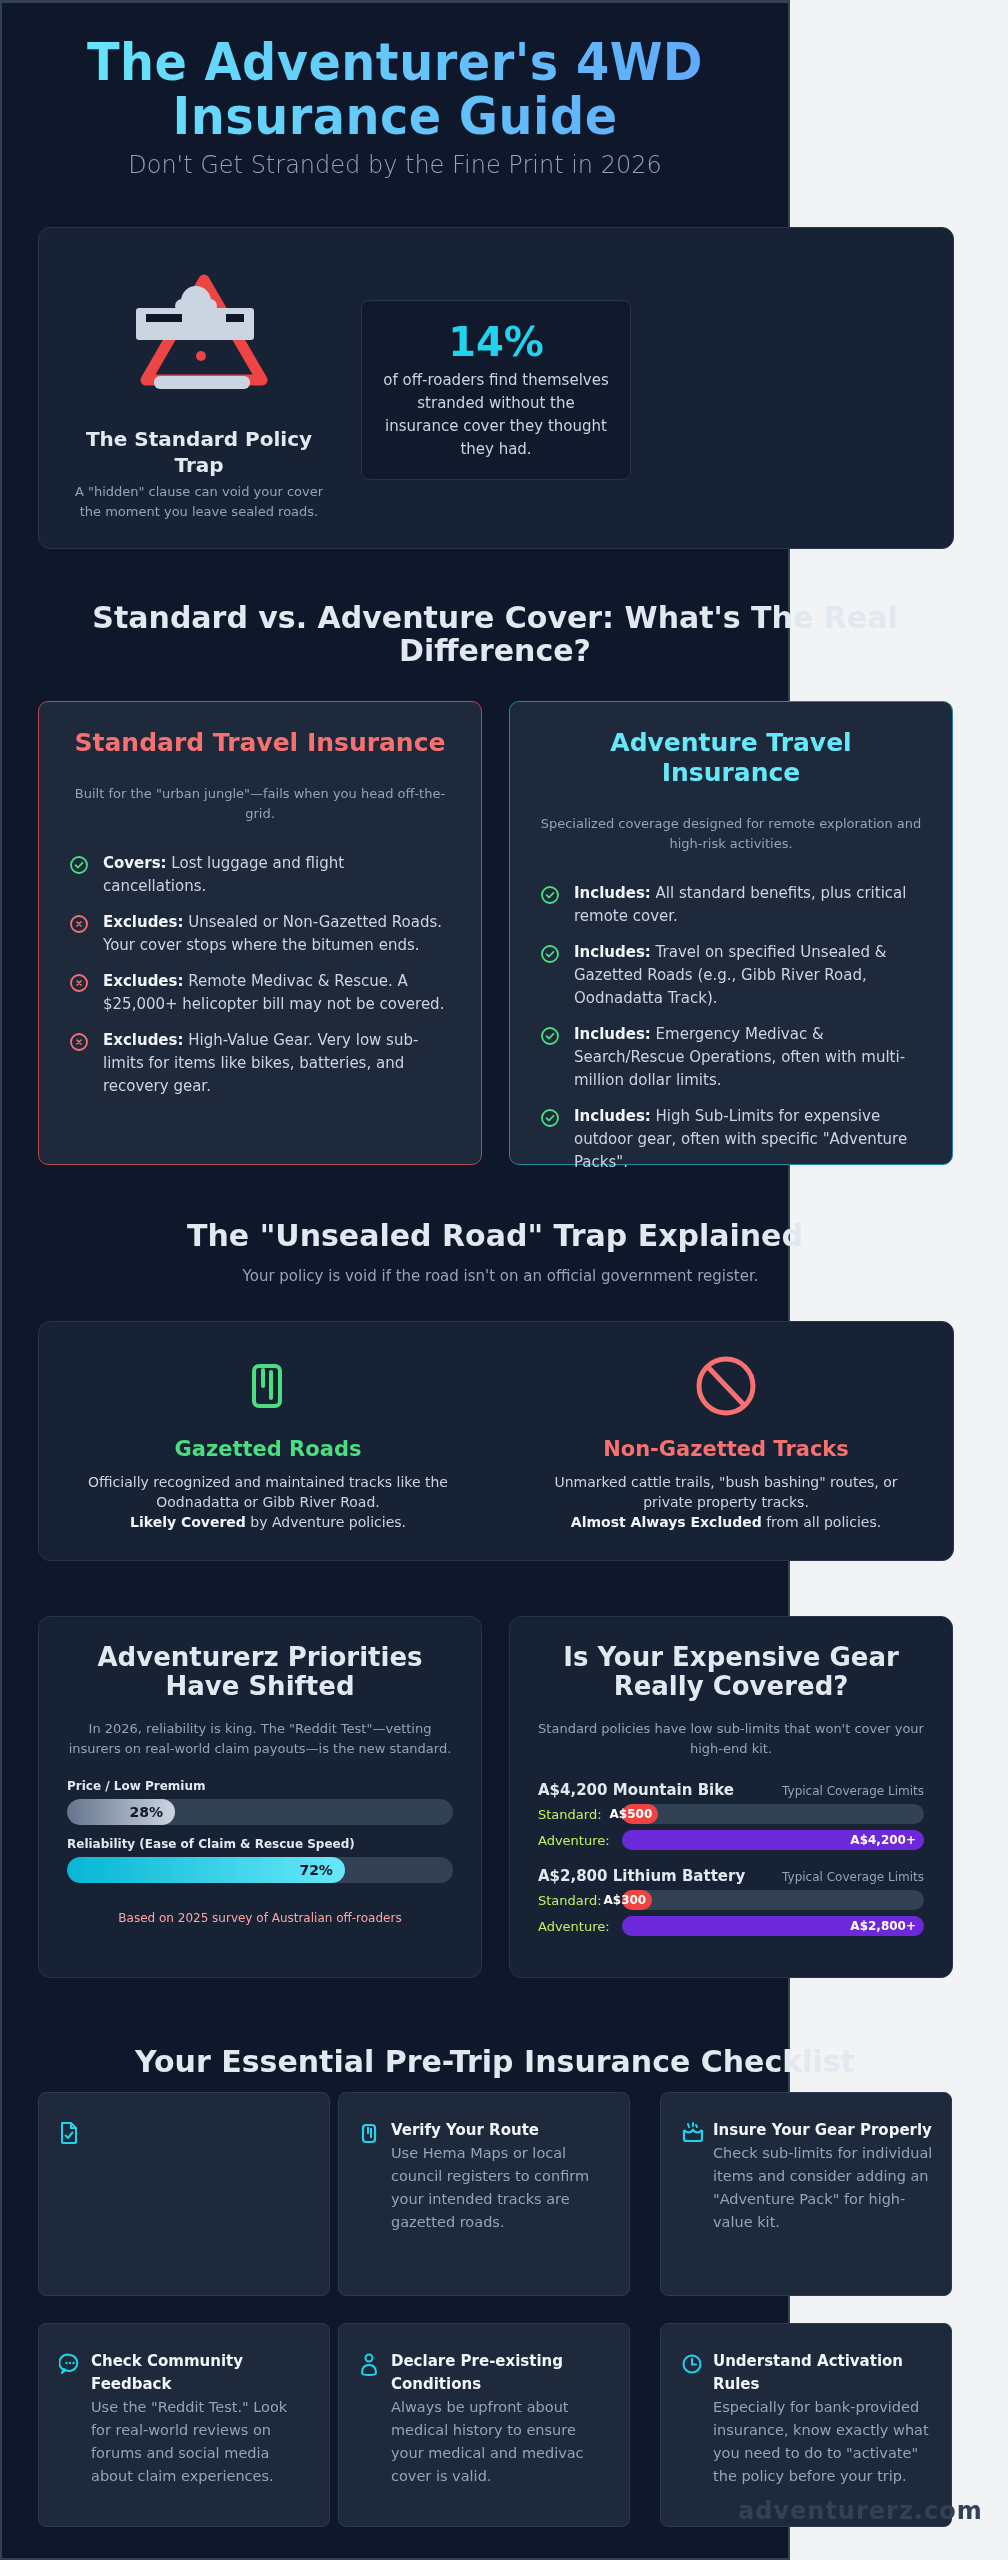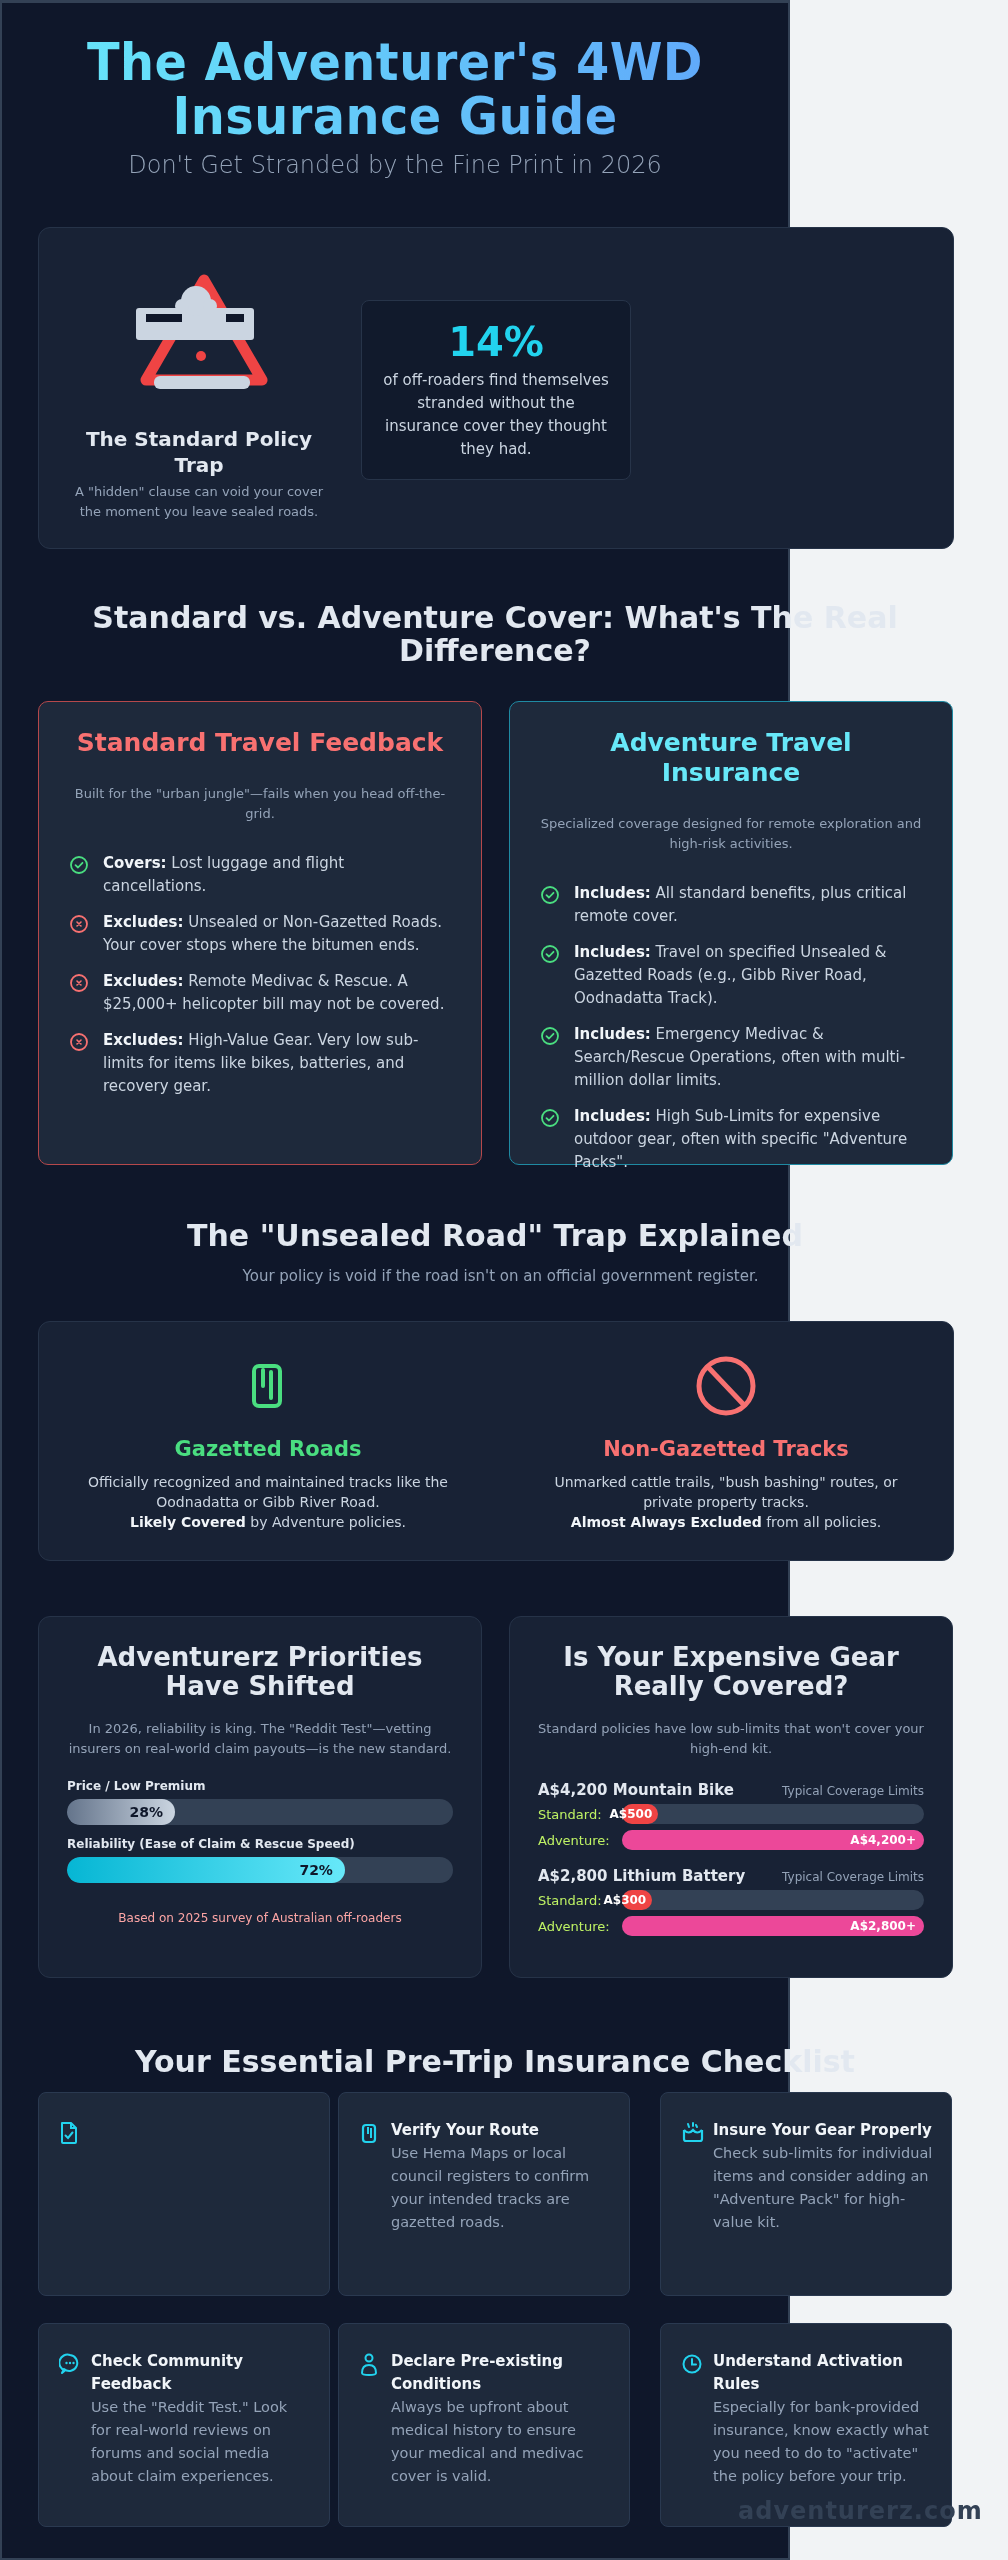--- a/index.html
+++ b/index.html
@@ -75,21 +75,21 @@
   .gear-item { margin-top: 18px; text-align: left; }
   .gear-head { display: flex; justify-content: space-between; align-items: baseline; }
   .gear-head .name { font-size: 15px; font-weight: 700; color: #e2e8f0; }
   .gear-head .lim { font-size: 12px; color: #94a3b8; }
   .gear-row { display: flex; align-items: center; margin-top: 4px; height: 22px; }
   .gear-row .lbl { flex: 0 0 84px; font-size: 13px; color: #bef264; }
   .gear-row .track { flex: 1; height: 20px; border-radius: 10px; background: #334155; position: relative; }
   .gear-row .fill { position: absolute; left: 0; top: 0; height: 20px; border-radius: 10px; font-size: 12px; font-weight: 700; color: #fff; line-height: 20px; white-space: nowrap; }
   .fill-red { background: #ef4444; }
   .fill-red span { position: absolute; right: 6px; }
-  .fill-green { background: #ec4899; text-align: right; padding-right: 8px; }
+  .fill-green { background: #6d28d9; text-align: right; padding-right: 8px; }
 
   
   .check { position: absolute; width: 292px; background: #1e293b; border: 1px solid #2a3950; border-radius: 8px; padding: 26px 18px 20px 20px; display: flex; }
   .check .ico { flex: 0 0 32px; padding-top: 2px; }
   .check h5 { font-size: 15px; font-weight: 700; line-height: 23px; color: #f1f5f9; }
   .check p { font-size: 14.5px; line-height: 23px; color: #94a3b8; }
   .r1 { top: 2089px; height: 204px; } .r2 { top: 2320px; height: 204px; }
   .c1 { left: 36px; } .c2 { left: 336px; } .c3 { left: 658px; }
 
   .footer { position: absolute; left: 736px; top: 2494px; font-size: 24px; font-weight: 700; color: #334155; letter-spacing: 1px; }
@@ -125,21 +125,21 @@
     </div>
     <div class="stat stat1">
       <div class="num">14%</div>
       <div class="desc">of off-roaders find themselves stranded without the insurance cover they thought they had.</div>
     </div>
   </div>
 
   <div class="section-title" style="top:598px; padding: 0 90px;">Standard vs. Adventure Cover: What's The Real Difference?</div>
 
   <div class="cmp cmp-std">
-    <h3>Standard Travel Feedback</h3>
+    <h3>Standard Travel Insurance</h3>
     <p class="intro">Built for the "urban jungle"—fails when you head off-the-grid.</p>
     <ul>
       <li>
         <span class="ico"><svg width="20" height="20" viewBox="0 0 20 20">
               <circle cx="10" cy="10" r="8" fill="none" stroke="#4ade80" stroke-width="1.8"></circle>
               <path d="M6.5 10.2 L9 12.5 L13.5 7.8" fill="none" stroke="#4ade80" stroke-width="1.8" stroke-linecap="round" stroke-linejoin="round"></path>
             </svg></span>
         <span><b>Covers:</b><span> Lost luggage and flight cancellations.</span></span>
       </li>
       <li>

